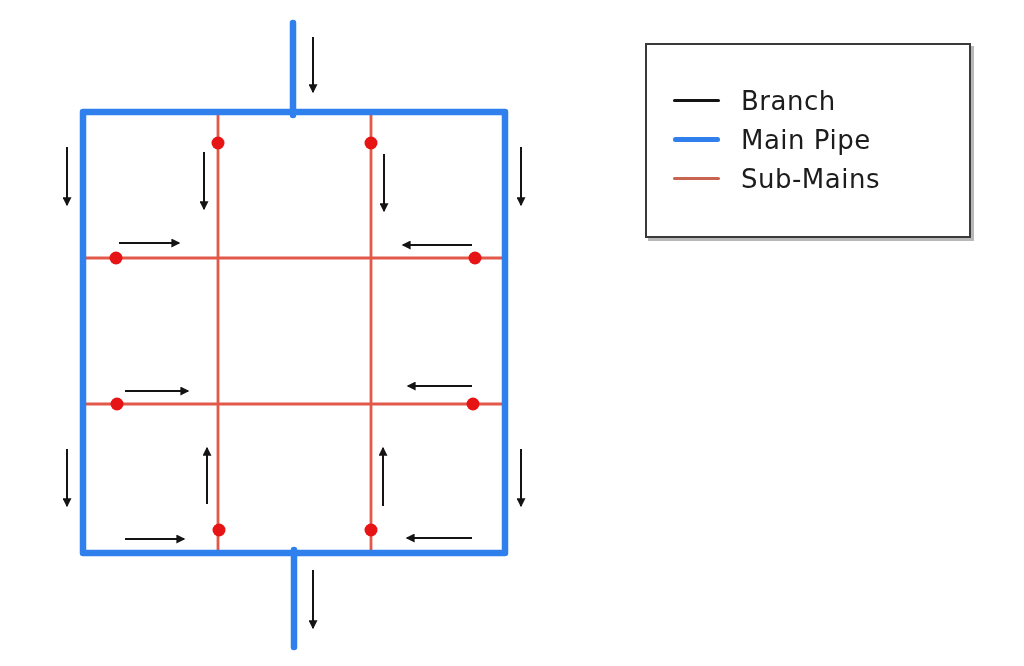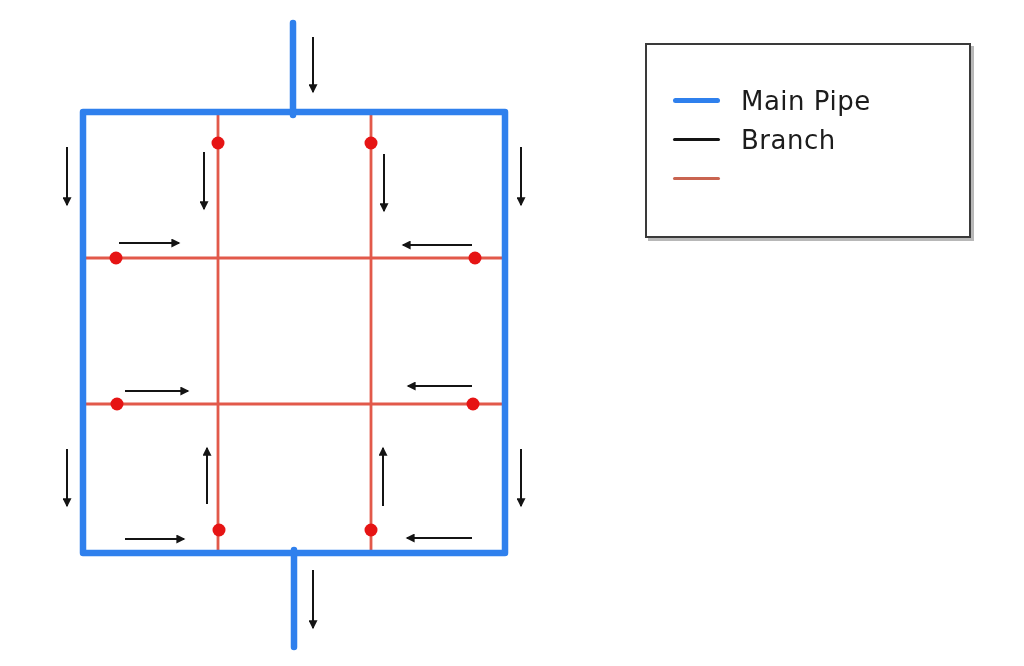--- a/index.html
+++ b/index.html
@@ -100,30 +100,31 @@
       <circle cx="475" cy="258" r="6.5" fill="#e61414"></circle>
       <circle cx="117" cy="404" r="6.5" fill="#e61414"></circle>
       <circle cx="473" cy="404" r="6.5" fill="#e61414"></circle>
       <circle cx="219" cy="530" r="6.5" fill="#e61414"></circle>
       <circle cx="371" cy="530" r="6.5" fill="#e61414"></circle>
     </svg>
 
   <div class="legend">
     <div class="legend-row">
       <span class="swatch-box">
+        <span class="swatch thin-line" style="background: rgb(20, 20, 20);"></span>
+      </span>
+      <span class="legend-label">Branch</span>
+    </div>
+    <div class="legend-row">
+      <span class="swatch-box">
         <span class="swatch thick-line" style="background: rgb(47, 128, 237);"></span>
       </span>
       <span class="legend-label">Main Pipe</span>
     </div>
     <div class="legend-row">
       <span class="swatch-box">
-        <span class="swatch thin-line" style="background: rgb(20, 20, 20);"></span>
-      </span>
-      <span class="legend-label">Branch</span>
-    </div>
-    <div class="legend-row">
-      <span class="swatch-box">
         <span class="swatch thin-line" style="background: rgb(201, 100, 80);"></span>
       </span>
+      <span class="legend-label">Sub-Mains</span>
     </div>
   </div>
 
 </div>
 
 </body></html>

